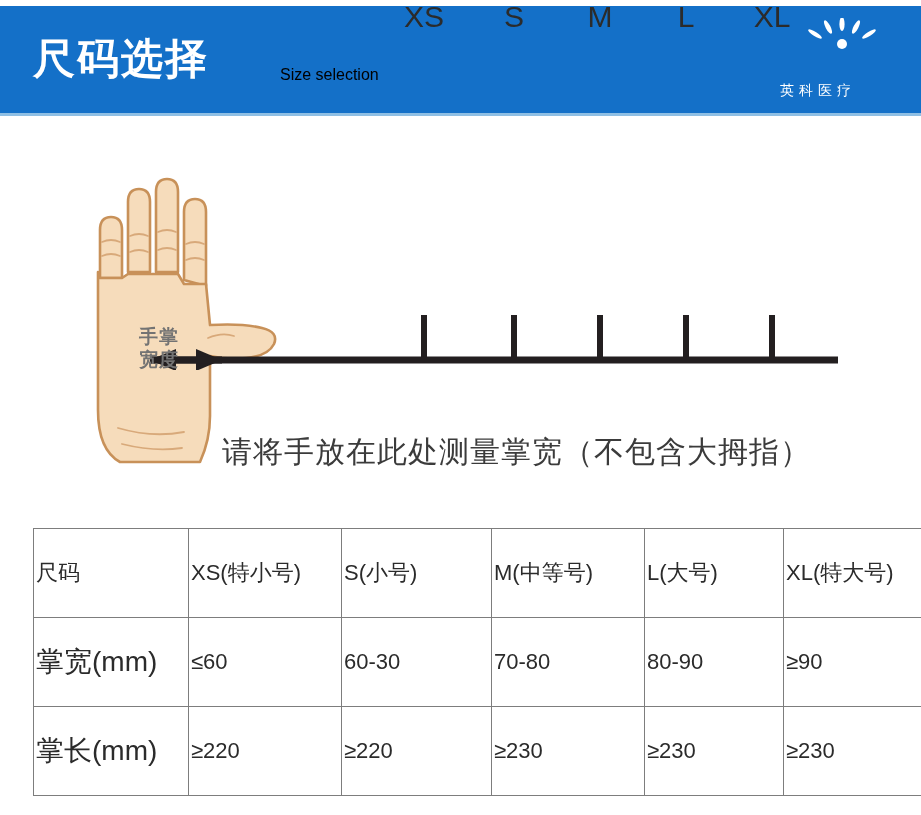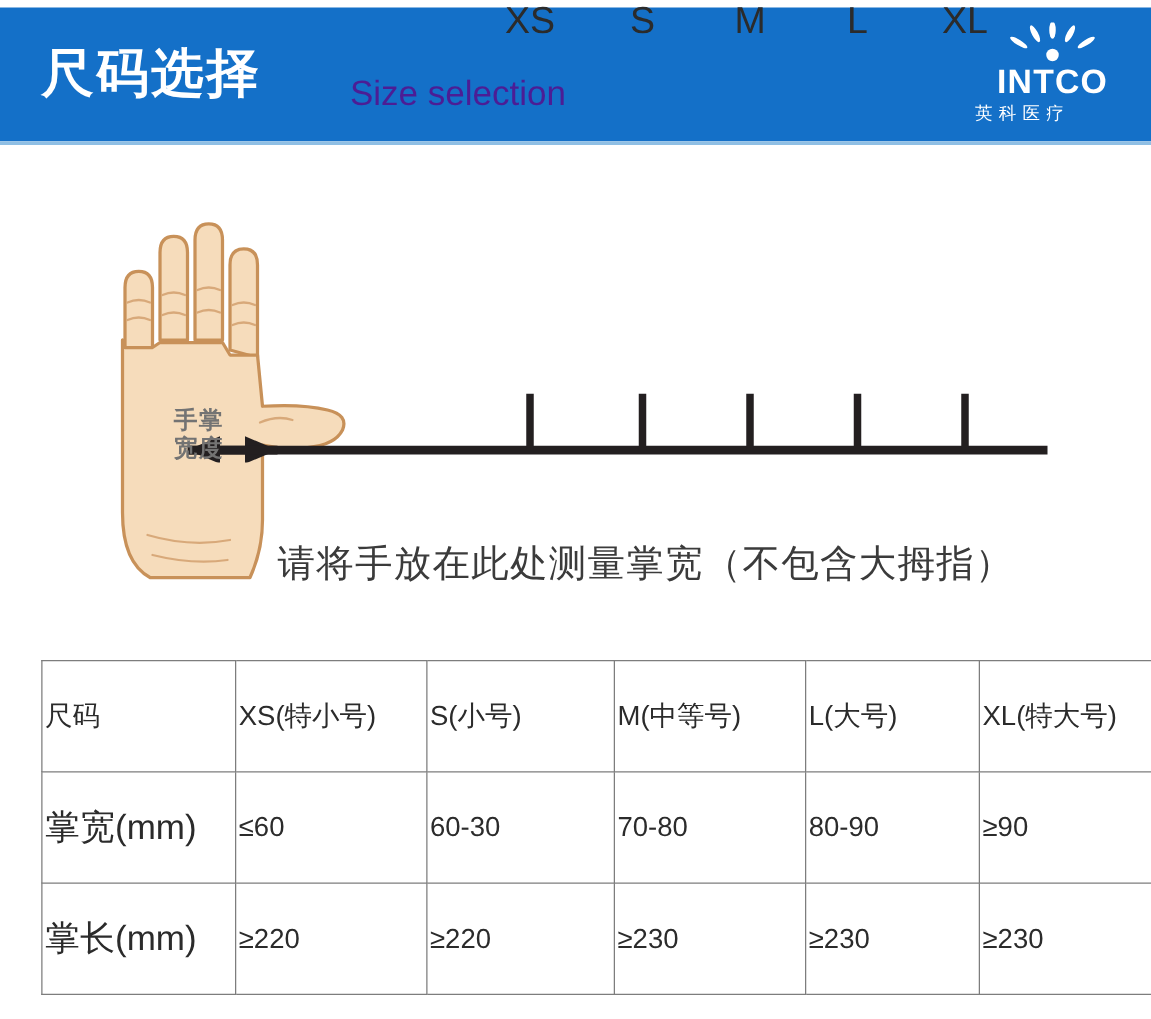--- a/index.html
+++ b/index.html
@@ -40,22 +40,22 @@
     font-weight: bold;
     color: #ffffff;
     letter-spacing: 2px;
     line-height: 46px;
     white-space: nowrap;
   }
   #header-title-en {
     position: absolute;
     left: 280px;
     top: 62px;
-    font-size: 28px;
-    color: #4c1d95;
+    font-size: 16px;
+    color: #000000;
     line-height: 26px;
     white-space: nowrap;
     text-align: center;
   }
 
   
   #logo {
     position: absolute;
     left: 780px;
     top: 18px;
@@ -188,21 +188,20 @@
   <svg id="logo-burst" viewBox="0 0 80 34">
     <g fill="#ffffff">
       <ellipse cx="40" cy="6" rx="2.6" ry="7"></ellipse>
       <ellipse cx="26" cy="9" rx="2.4" ry="7.5" transform="rotate(-28 26 9)"></ellipse>
       <ellipse cx="54" cy="9" rx="2.4" ry="7.5" transform="rotate(28 54 9)"></ellipse>
       <ellipse cx="13" cy="16" rx="2.2" ry="8" transform="rotate(-58 13 16)"></ellipse>
       <ellipse cx="67" cy="16" rx="2.2" ry="8" transform="rotate(58 67 16)"></ellipse>
       <circle cx="40" cy="26" r="5"></circle>
     </g>
   </svg>
-  <div id="logo-word">INTCO</div>
   <div id="logo-sub">英科医疗</div>
 </div>
 
 <svg id="hand-figure" viewBox="0 0 250 320">
   <g fill="#f6dcbb" stroke="#c89159" stroke-width="2.6" stroke-linejoin="round" stroke-linecap="round">
 
     <path d="M52,118 L52,70 q0,-13 11,-13 q11,0 11,13 L74,118 Z"></path>
 
     <path d="M80,112 L80,42 q0,-13 11,-13 q11,0 11,13 L102,112 Z"></path>
 

